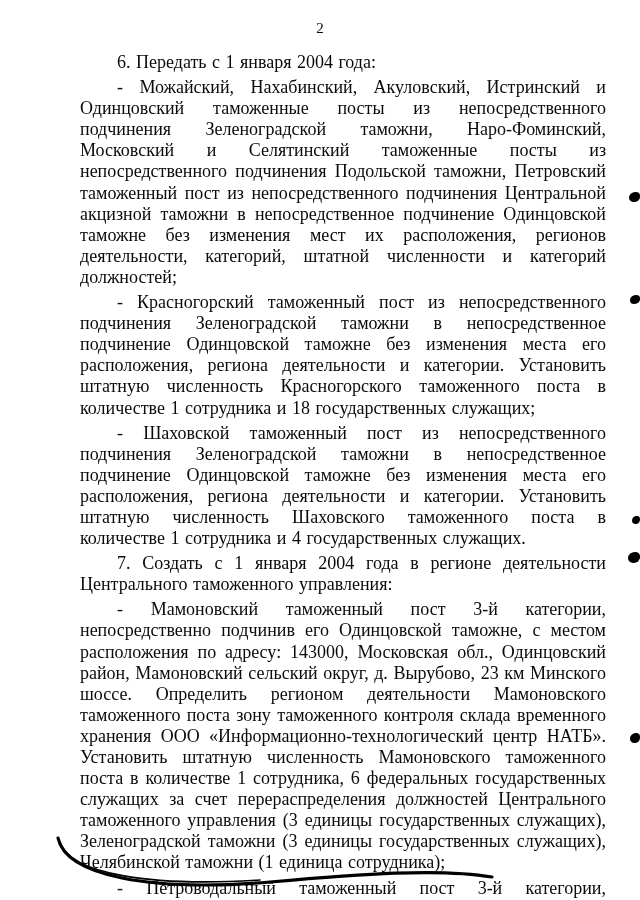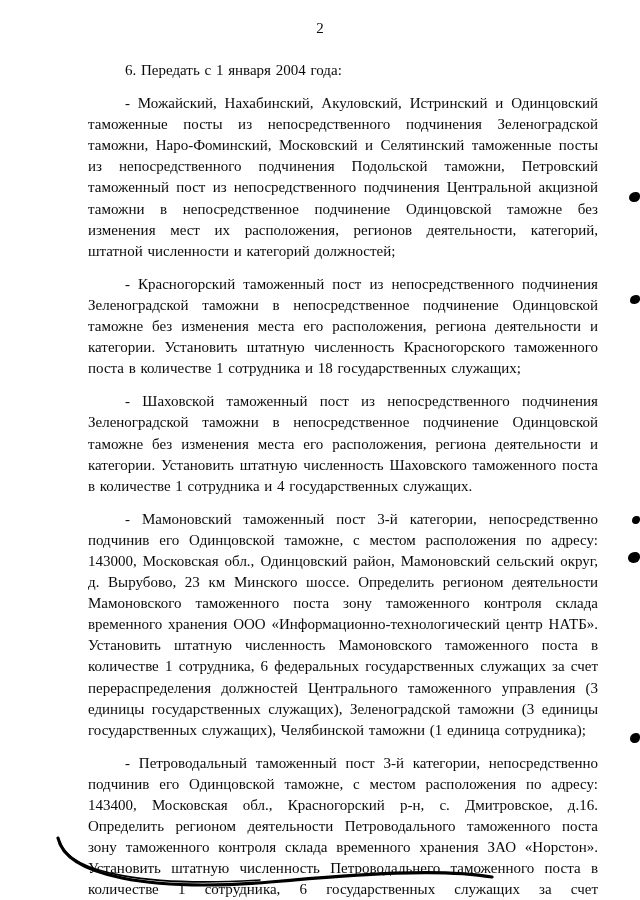--- a/index.html
+++ b/index.html
@@ -24,22 +24,22 @@
     text-align: center;
     font-size: 15px;
   }
   .content {
     position: absolute;
     top: 48px;
     left: 76px;
     width: 534px;
   }
   .content p {
-    margin: 12px;
-    font-size: 15px;
+    margin: 4px;
+    font-size: 18px;
     line-height: 21.1px;
     text-align: justify;
     text-indent: 37px;
     word-spacing: 1px;
   }
   .artifact {
     position: absolute;
     background: #000;
   }
   .artifact.blob {
@@ -57,20 +57,21 @@
 
 <div class="page">
 
   <div class="page-number">2</div>
 
   <div class="content">
     <p>6. Передать с 1 января 2004 года:</p>
     <p>- Можайский, Нахабинский, Акуловский, Истринский и Одинцовский таможенные посты из непосредственного подчинения Зеленоградской таможни, Наро-Фоминский, Московский и Селятинский таможенные посты из непосредственного подчинения Подольской таможни, Петровский таможенный пост из непосредственного подчинения Центральной акцизной таможни в непосредственное подчинение Одинцовской таможне без изменения мест их расположения, регионов деятельности, категорий, штатной численности и категорий должностей;</p>
     <p>- Красногорский таможенный пост из непосредственного подчинения Зеленоградской таможни в непосредственное подчинение Одинцовской таможне без изменения места его расположения, региона деятельности и категории. Установить штатную численность Красногорского таможенного поста в количестве 1 сотрудника и 18 государственных служащих;</p>
     <p>- Шаховской таможенный пост из непосредственного подчинения Зеленоградской таможни в непосредственное подчинение Одинцовской таможне без изменения места его расположения, региона деятельности и категории. Установить штатную численность Шаховского таможенного поста в количестве 1 сотрудника и 4 государственных служащих.</p>
+    <p>7. Создать с 1 января 2004 года в регионе деятельности Центрального таможенного управления:</p>
     <p>- Мамоновский таможенный пост 3-й категории, непосредственно подчинив его Одинцовской таможне, с местом расположения по адресу: 143000, Московская обл., Одинцовский район, Мамоновский сельский округ, д. Вырубово, 23 км Минского шоссе. Определить регионом деятельности Мамоновского таможенного поста зону таможенного контроля склада временного хранения ООО «Информационно-технологический центр НАТБ». Установить штатную численность Мамоновского таможенного поста в количестве 1 сотрудника, 6 федеральных государственных служащих за счет перераспределения должностей Центрального таможенного управления (3 единицы государственных служащих), Зеленоградской таможни (3 единицы государственных служащих), Челябинской таможни (1 единица сотрудника);</p>
     <p>- Петроводальный таможенный пост 3-й категории, непосредственно подчинив его Одинцовской таможне, с местом расположения по адресу: 143400, Московская обл., Красногорский р-н, с. Дмитровское, д.16. Определить регионом деятельности Петроводального таможенного поста зону таможенного контроля склада временного хранения ЗАО «Норстон». Установить штатную численность Петроводальнего таможенного поста в количестве 1 сотрудника, 6 государственных служащих за счет перераспределения должностей из Красногорского таможенного поста.</p>
     <p>8. Специализированному государственному учреждению «Главный научно-информационный вычислительный центр ГТК России» (С.Л. Гусев) учесть в Классификаторе таможенных органов и их структурных подразделений коды</p>
   </div>
 
   <div class="artifact blob" style="left:629px; top:192px; width:11px; height:10px;"></div>
   <div class="artifact blob" style="left:630px; top:295px; width:10px; height:9px;"></div>
   <div class="artifact blob" style="left:632px; top:516px; width:8px; height:8px;"></div>
   <div class="artifact blob" style="left:628px; top:552px; width:12px; height:11px;"></div>
   <div class="artifact blob" style="left:630px; top:733px; width:10px; height:10px;"></div>

